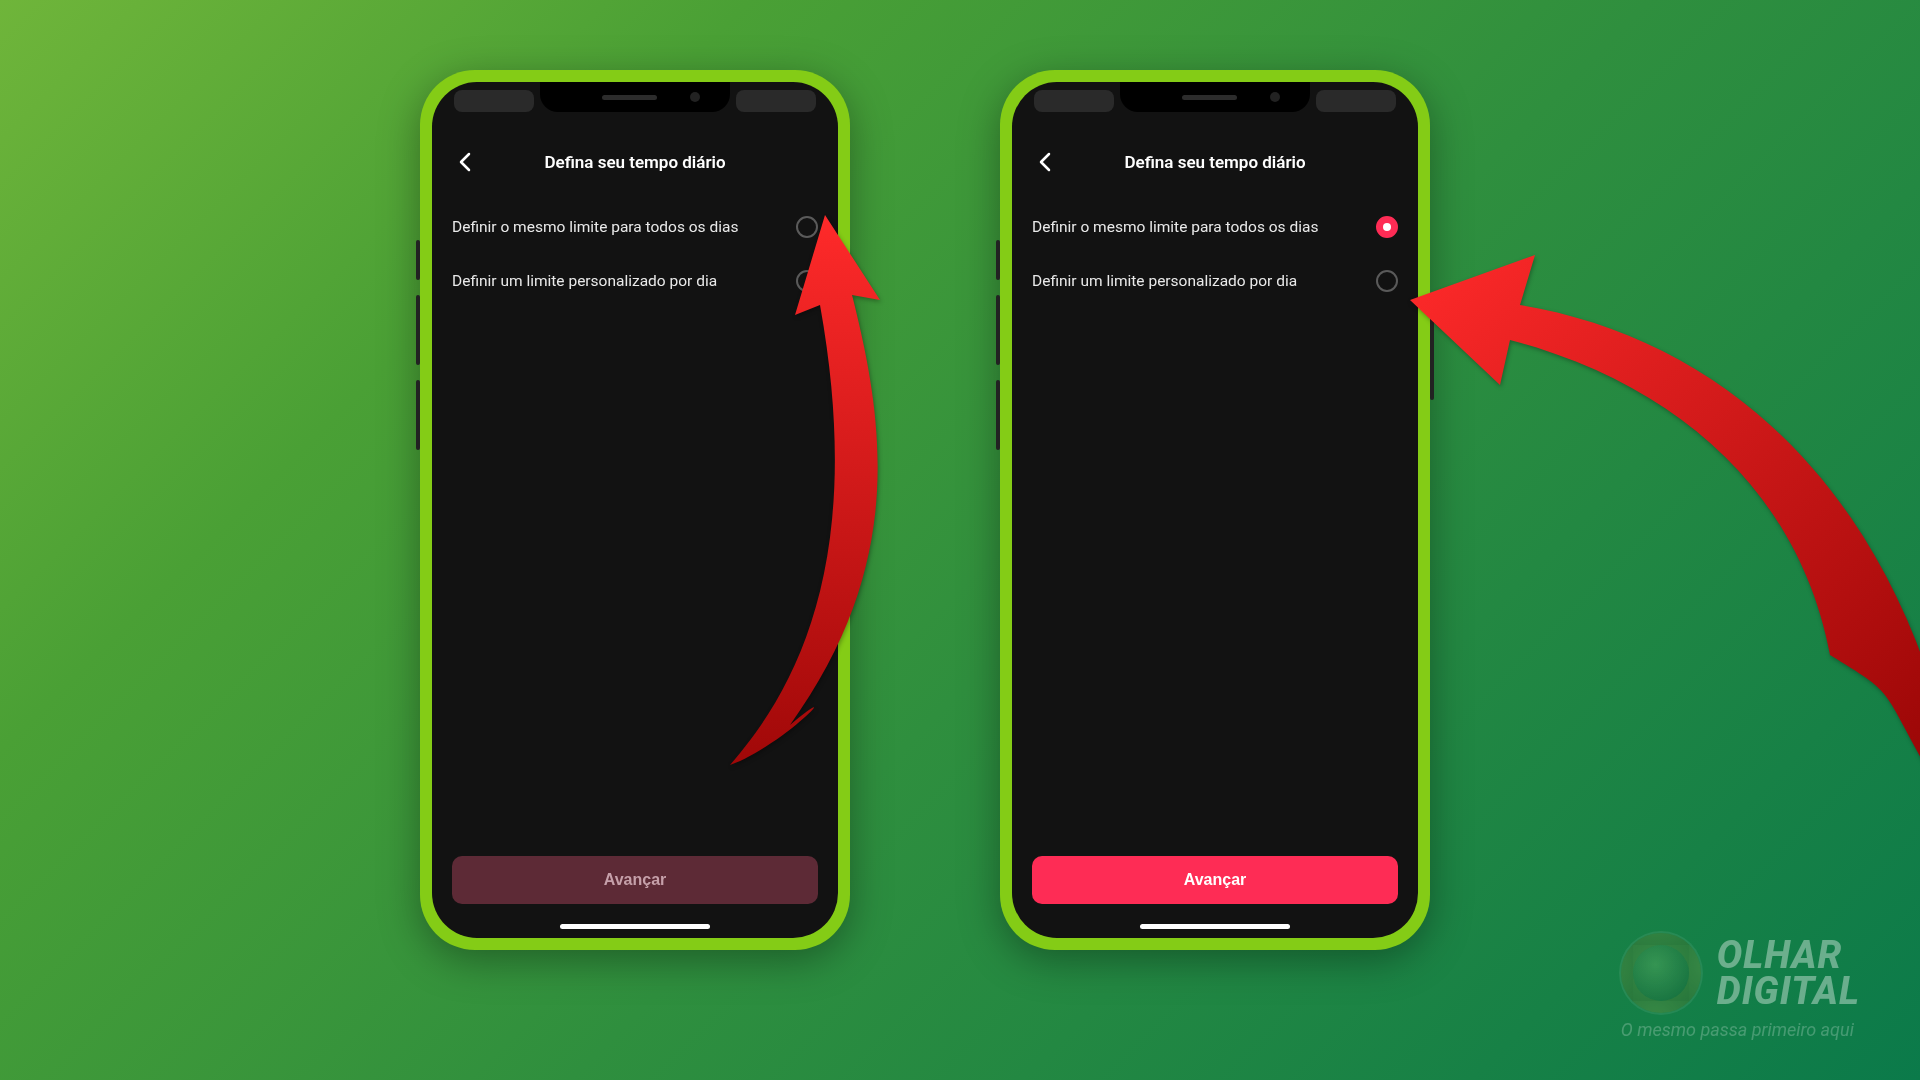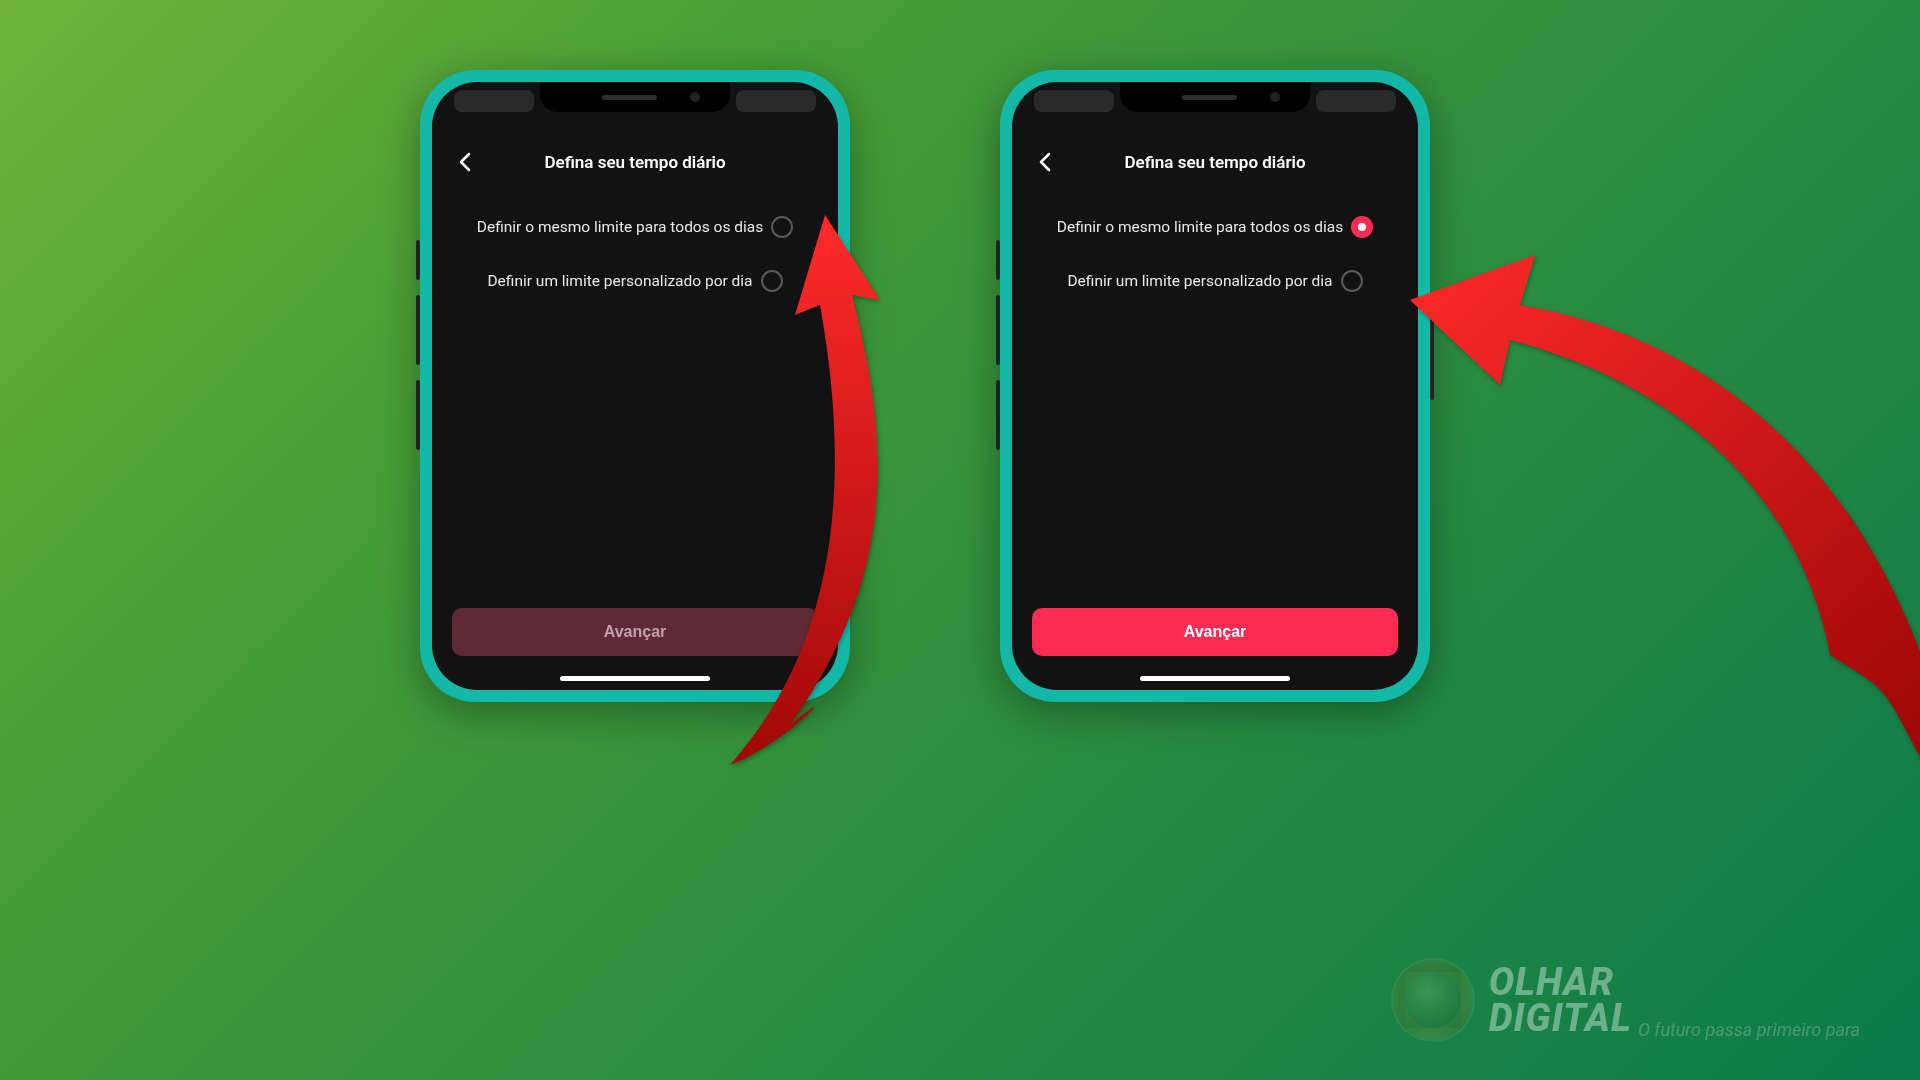--- a/index.html
+++ b/index.html
@@ -6,24 +6,24 @@
   body {
     width: 1920px; height: 1080px;
     background: linear-gradient(135deg, #6fb53a 0%, #4aa035 25%, #2f8f3e 55%, #0b7a4a 100%);
     font-family: -apple-system, BlinkMacSystemFont, "Segoe UI", Roboto, sans-serif;
     position: relative; overflow: hidden;
   }
 
   
   .phone {
     position: absolute;
-    width: 430px; height: 632px;
+    width: 430px; height: 880px;
     top: 70px;
     border-radius: 55px;
-    background: #14b8a6;
+    background: #84cc16;
     padding: 12px;
     box-shadow: 0 10px 40px rgba(0,0,0,.35);
   }
   .phone-left  { left: 420px; }
   .phone-right { left: 1000px; }
 
   .side-btn { position:absolute; background:#222; border-radius:3px; }
   .side-btn.vol1 { left:-4px; top:170px; width:4px; height:40px; }
   .side-btn.vol2 { left:-4px; top:225px; width:4px; height:70px; }
   .side-btn.vol3 { left:-4px; top:310px; width:4px; height:70px; }
@@ -63,21 +63,21 @@
     position:relative; color:#fff; font-size:17px; font-weight:600;
   }
   .back {
     position:absolute; left:18px; width:28px; height:28px;
     display:flex; align-items:center; justify-content:center; cursor:pointer;
   }
   .back svg { width:13px; height:20px; }
 
   .options { padding: 16px 20px 0 20px; flex:1; }
   .row {
-    display:flex; align-items:center; justify-content:center;
+    display:flex; align-items:center; justify-content:space-between;
     padding:16px 0; color:#e9e9e9; font-size:15.5px;gap:8px;
   }
   .radio {
     width:22px; height:22px; border-radius:50%;
     border:2px solid #5a5a5a; position:relative; flex-shrink:0;
   }
   .radio.on { border-color:#fe2c55; background:#fe2c55; }
   .radio.on::after {
     content:""; position:absolute; inset:5px; background:#fff; border-radius:50%;
   }
@@ -96,21 +96,21 @@
     width:150px; height:5px; background:#fff; border-radius:3px;
   }
 
   
   .arrow { position:absolute; pointer-events:none; }
   .arrow svg { overflow:visible; filter: drop-shadow(1px 2px 2px rgba(0,0,0,.3)); }
 
   
   .watermark {
     position:absolute; right:60px; bottom:40px;
-    display:flex; flex-direction:row; align-items:flex-end; gap:6px;
+    display:flex; flex-direction:column; align-items:flex-start; gap:6px;
     color:rgba(255,255,255,.38);
   }
   .wm-row { display:flex; align-items:center; gap:16px; }
   .wm-ring {
     width:80px; height:80px; border-radius:50%;
     border:12px solid rgba(60,130,60,.55);
     box-shadow: 0 0 0 2px rgba(255,255,255,.08);
     background: radial-gradient(circle at 40% 35%, rgba(150,210,120,.25), rgba(0,0,0,.15));
   }
   .wm-text { line-height:.95; font-weight:800; font-style:italic; font-size:38px; letter-spacing:1px;}
@@ -235,14 +235,14 @@
 </div>
 
 <div class="watermark">
   <div class="wm-row">
     <div class="wm-ring"></div>
     <div class="wm-text">
       <div>OLHAR</div>
       <div>DIGITAL</div>
     </div>
   </div>
-  <div class="wm-tag">O futuro passa primeiro para</div>
+  <div class="wm-tag">O mesmo passa primeiro aqui</div>
 </div>
 
 </body></html>

